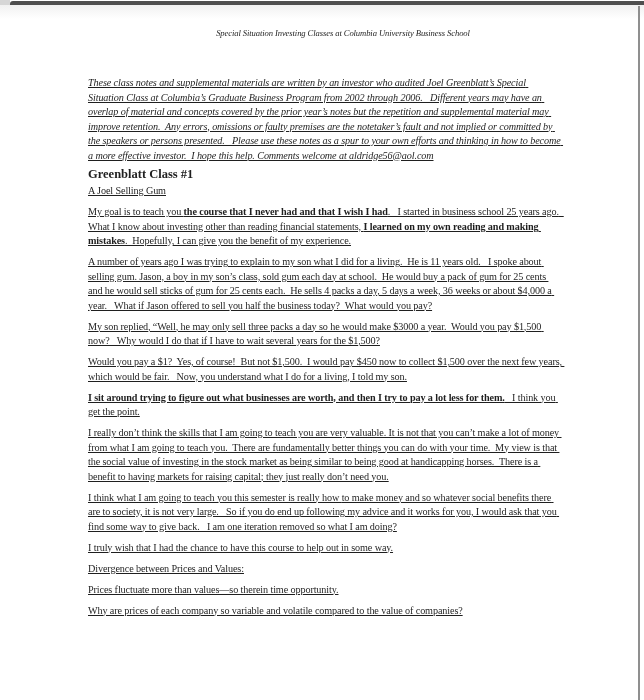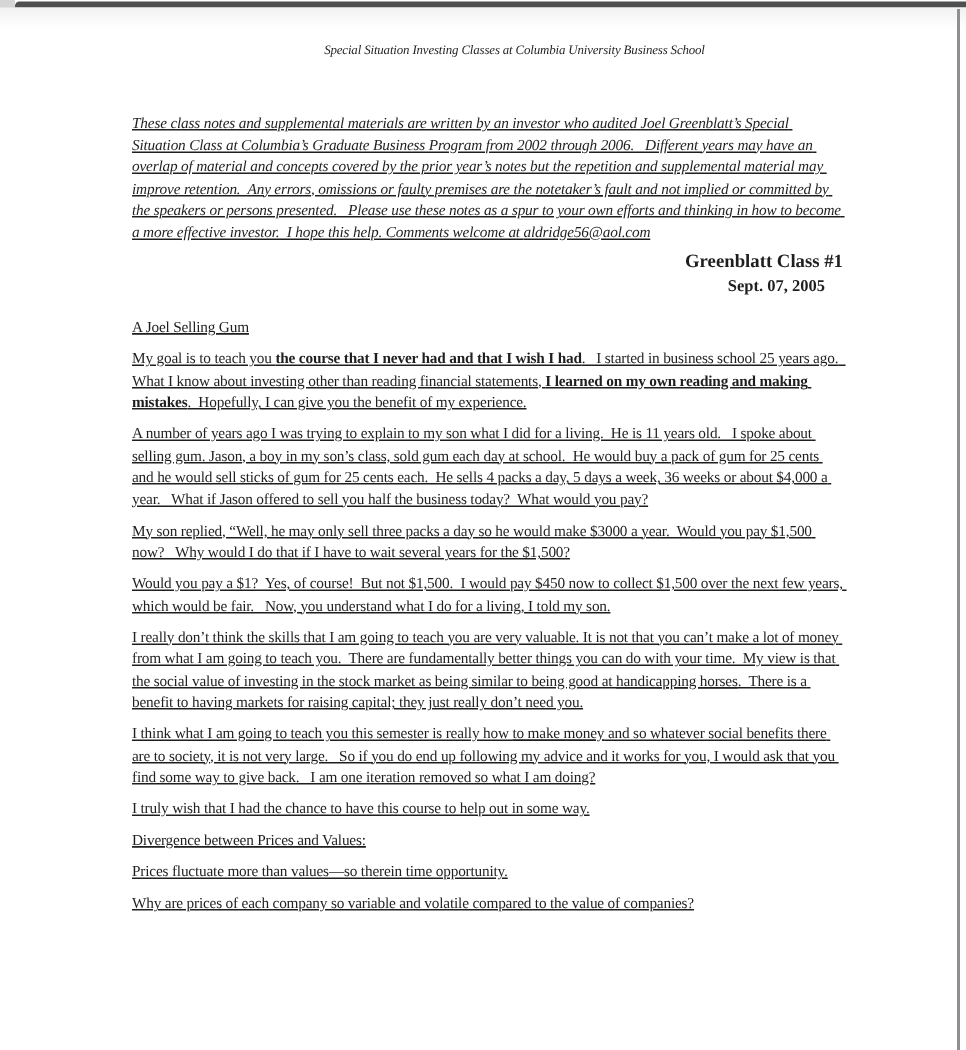--- a/index.html
+++ b/index.html
@@ -38,21 +38,21 @@
     line-height: 14.5px;
     letter-spacing: -0.12px;
     white-space: pre-wrap;
     margin: 0;
     text-decoration: underline;
   }
   .intro { font-style: italic; margin-bottom: 3px; }
   .doc-title {
     font-size: 12.5px;
     font-weight: bold;
-    text-align: right;
+    text-align: left;
     line-height: 16px;
     margin: 0 0 2px 0;
   }
   .doc-date {
     font-size: 11px;
     font-weight: bold;
     text-align: right;
     padding-right: 12px;
     line-height: 15px;
     margin: 0 0 13px 0;
@@ -72,28 +72,28 @@
 
   <div class="content">
     <div class="running-header">Special Situation Investing Classes at Columbia University Business School</div>
 
     <div id="intro-slot">
         <div class="intro"><span>These class notes and supplemental materials are written by an investor who audited Joel Greenblatt’s Special Situation Class at Columbia’s Graduate Business Program from 2002 through 2006.   Different years may have an overlap of material and concepts covered by the prior year’s notes but the repetition and supplemental material may improve retention.  Any errors, omissions or faulty premises are the </span><span class="u">notetaker’s fault</span><span> and not implied or committed by the speakers or persons presented.   Please use these notes as a spur to your own efforts and thinking in how to become a more effective investor.  I hope this help. Comments welcome at </span><span>aldridge56@aol.com</span></div>
       </div>
 
     <div class="doc-title">Greenblatt Class #1</div>
 
-    <div class="doc-date">Sept. 07, 2005</div>
 
     <div id="blocks-slot">
         <div class="block heading"><span class="u">A Joel Selling Gum</span></div>
         <div class="block para"><span>My goal is to teach you </span><span class="b">the course that I never had and that I wish I had</span><span>.   I started in business school 25 years ago.  What I know about investing other than reading financial statements, </span><span class="b">I learned on my own reading and making mistakes</span><span>.  Hopefully, I can give you the benefit of my experience.</span></div>
         <div class="block para"><span>A number of years ago I was trying to explain to my son what I did for a living.  He is 11 years old.   I spoke about selling gum. Jason, a boy in my son’s class, sold gum each day at school.  He would buy a pack of gum for 25 cents and he would sell sticks of gum for 25 cents each.  He sells 4 packs a day, 5 days a week, 36 weeks or about $4,000 a year.   What if Jason offered to sell you half the business today?  What would you pay?</span></div>
         <div class="block para"><span>My son replied, “Well, he may only sell three packs a day so he would make $3000 a year.  Would you pay $1,500 now?   Why would I do that if I have to wait several years for the $1,500?</span></div>
         <div class="block para"><span>Would you pay a $1?  Yes, of course!  But not $1,500.  I would pay $450 now to collect $1,500 over the next few years, which would be fair.   Now, you understand what I do for a living, I told my son.</span></div>
+        <div class="block para"><span class="b">I sit around trying to figure out what businesses are worth, and then I try to pay a lot less for them.</span><span>   I think you get the point.</span></div>
         <div class="block para"><span>I really don’t think the skills that I am going to teach you are very valuable. It is not that you can’t make a lot of money from what I am going to teach you.  There are fundamentally better things you can do with your time.  My view is that the social value of investing in the stock market as being similar to being good at </span><span class="u">handicapping horses</span><span>.  There is a benefit to having markets for raising capital; they just really don’t need you.</span></div>
         <div class="block para"><span>I think what I am going to teach you this semester is really how </span><span class="u">to make money</span><span> and so whatever social benefits there are to society, it is not very large.   So if you do end up following my advice and it works for you, I would ask that you find some way to give back.   I am one iteration removed so what I am doing?</span></div>
         <div class="block para"><span>I truly wish that I had the chance to have this course to help out in some way.</span></div>
         <div class="block heading"><span class="u">Divergence between Prices and Values:</span></div>
         <div class="block para"><span>Prices fluctuate more than values—so therein time opportunity.</span></div>
         <div class="block para"><span>Why are prices of each company so variable and volatile compared to the value of companies?</span></div>
       </div>
   </div>
 </div>
 

